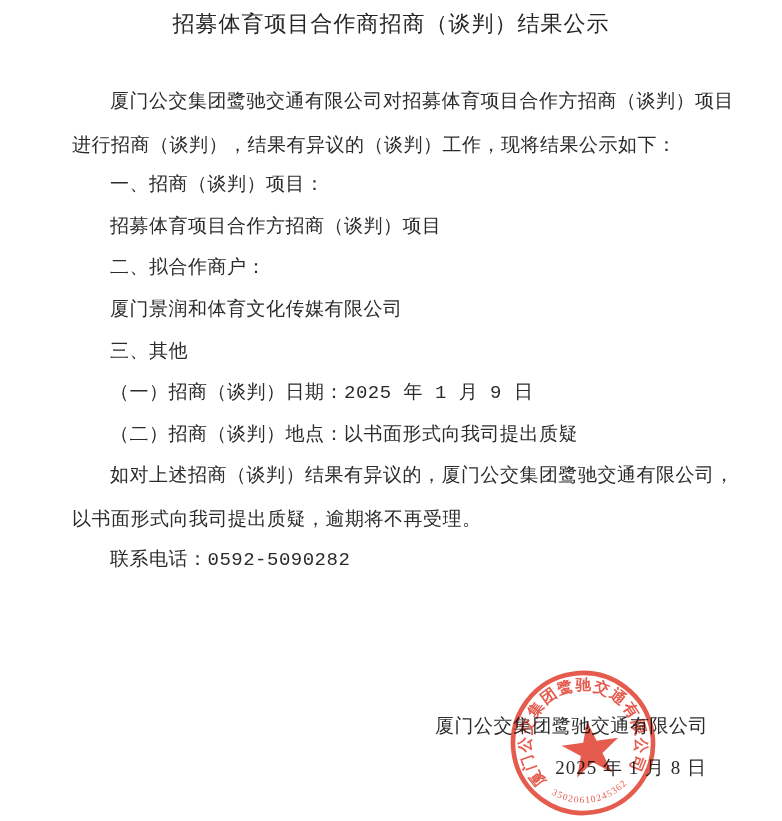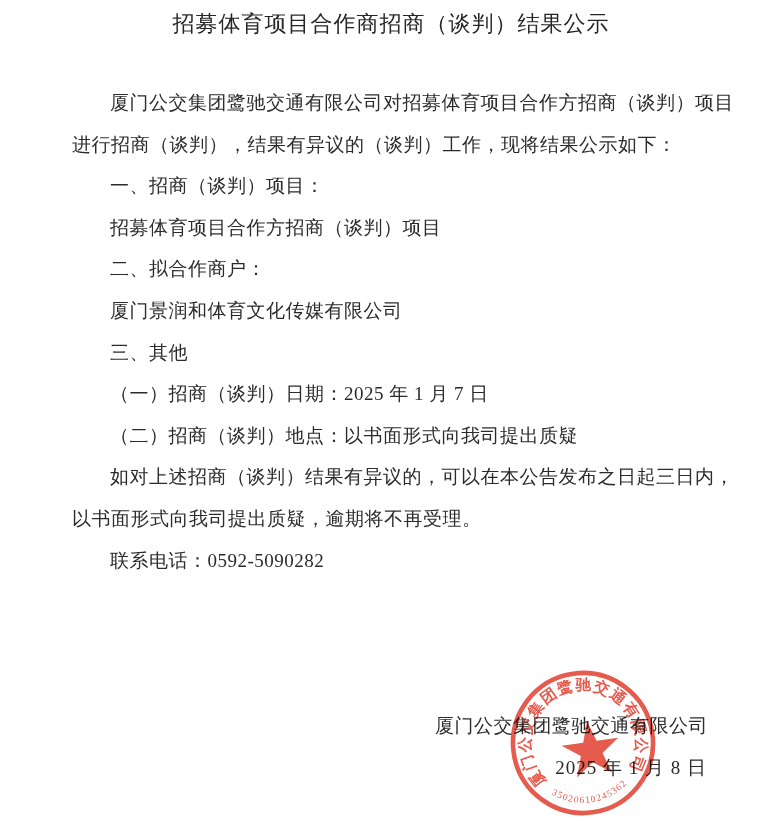--- a/index.html
+++ b/index.html
@@ -20,21 +20,21 @@
   }
   .doc-body{
     position:absolute;top:82px;left:72px;width:650px;
     font-size:19px;
   }
   .doc-line{
     height:41.6px;line-height:41.6px;
     white-space:nowrap;
     letter-spacing:0.5px;
   }
-  .doc-line.indent{text-indent:38px;}
+  .doc-line.indent{text-indent:38px;font-family:Liberation Mono, monospace;}
   .sig-company{
     position:absolute;top:706px;right:74px;
     font-size:19px;letter-spacing:0.5px;
     line-height:40px;
     color:#2b2b2b;
   }
   .sig-date{
     position:absolute;top:748px;right:75px;
     font-size:19px;letter-spacing:1px;
     line-height:40px;
@@ -62,23 +62,23 @@
   <div class="doc-title">招募体育项目合作商招商（谈判）结果公示</div>
 
   <div class="doc-body">
       <div class="doc-line indent">厦门公交集团鹭驰交通有限公司对招募体育项目合作方招商（谈判）项目</div>
       <div class="doc-line">进行招商（谈判），结果有异议的（谈判）工作，现将结果公示如下：</div>
       <div class="doc-line indent">一、招商（谈判）项目：</div>
       <div class="doc-line indent">招募体育项目合作方招商（谈判）项目</div>
       <div class="doc-line indent">二、拟合作商户：</div>
       <div class="doc-line indent">厦门景润和体育文化传媒有限公司</div>
       <div class="doc-line indent">三、其他</div>
-      <div class="doc-line indent">（一）招商（谈判）日期：2025 年 1 月 7 日</div>
+      <div class="doc-line indent">（一）招商（谈判）日期：2025 年 1 月 9 日</div>
       <div class="doc-line indent">（二）招商（谈判）地点：以书面形式向我司提出质疑</div>
-      <div class="doc-line indent">如对上述招商（谈判）结果有异议的，可以在本公告发布之日起三日内，</div>
+      <div class="doc-line indent">如对上述招商（谈判）结果有异议的，厦门公交集团鹭驰交通有限公司，</div>
       <div class="doc-line">以书面形式向我司提出质疑，逾期将不再受理。</div>
       <div class="doc-line indent">联系电话：0592-5090282</div>
     </div>
 
   <div class="sig-company">厦门公交集团鹭驰交通有限公司</div>
 
   <div class="sig-date">2025 年 1 月 8 日</div>
 
   <svg class="seal" viewBox="-80 -80 160 160" aria-hidden="true">
     <circle class="seal-ring" cx="0" cy="0" r="70" stroke="#e03a2a"></circle>

